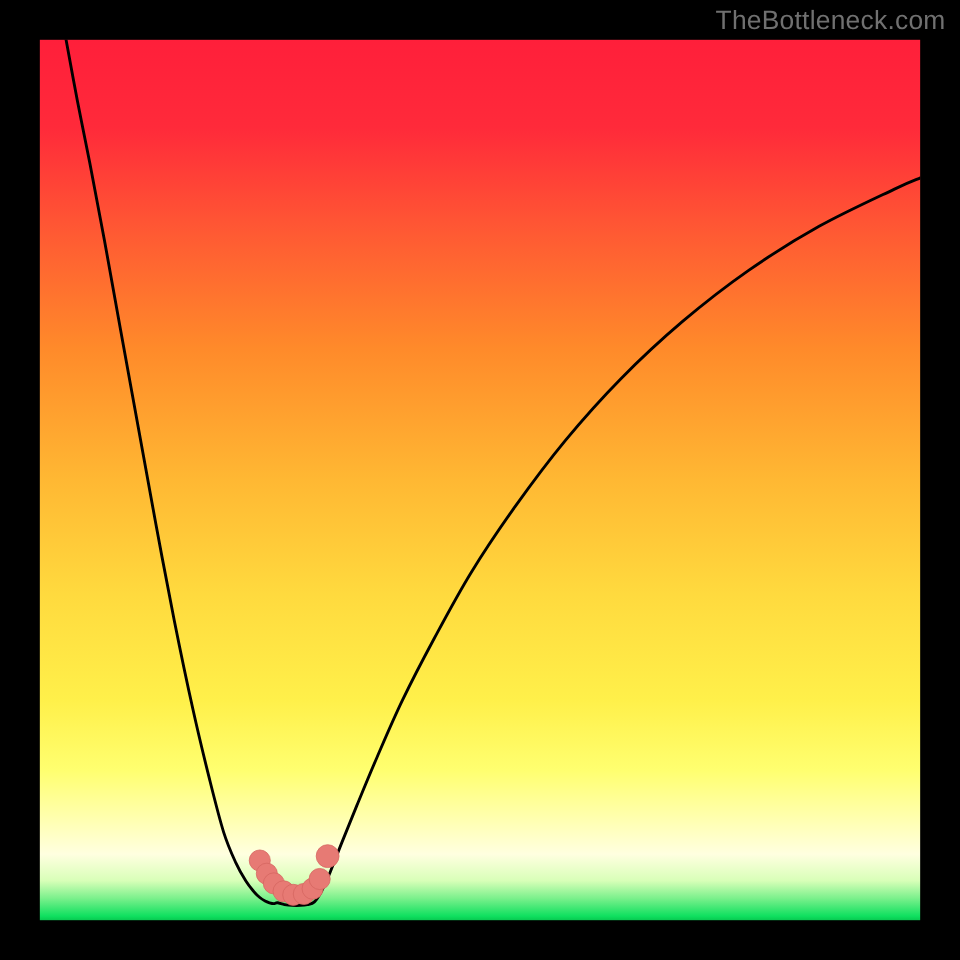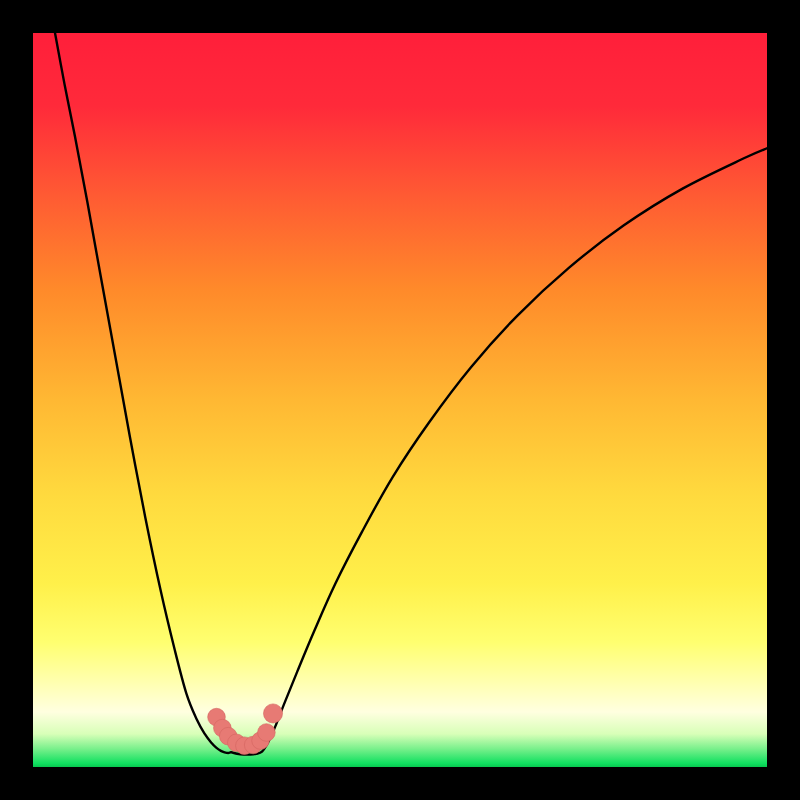--- a/index.html
+++ b/index.html
@@ -77,14 +77,15 @@
           <circle cx="203.32" cy="709.78" r="8.81" fill="#e77a74" stroke="#d4645f" stroke-width="0.6"></circle>
           <circle cx="211.39" cy="712.71" r="8.81" fill="#e77a74" stroke="#d4645f" stroke-width="0.6"></circle>
           <circle cx="220.20" cy="711.98" r="8.81" fill="#e77a74" stroke="#d4645f" stroke-width="0.6"></circle>
           <circle cx="227.54" cy="707.58" r="8.81" fill="#e77a74" stroke="#d4645f" stroke-width="0.6"></circle>
           <circle cx="233.41" cy="699.50" r="8.81" fill="#e77a74" stroke="#d4645f" stroke-width="0.6"></circle>
           <circle cx="240.02" cy="680.42" r="9.54" fill="#e77a74" stroke="#d4645f" stroke-width="0.6"></circle>
         </g>
     </svg>
   </div>
 
+  <div class="watermark">TheBottleneck.com</div>
 
 </div>
 
 </body></html>

